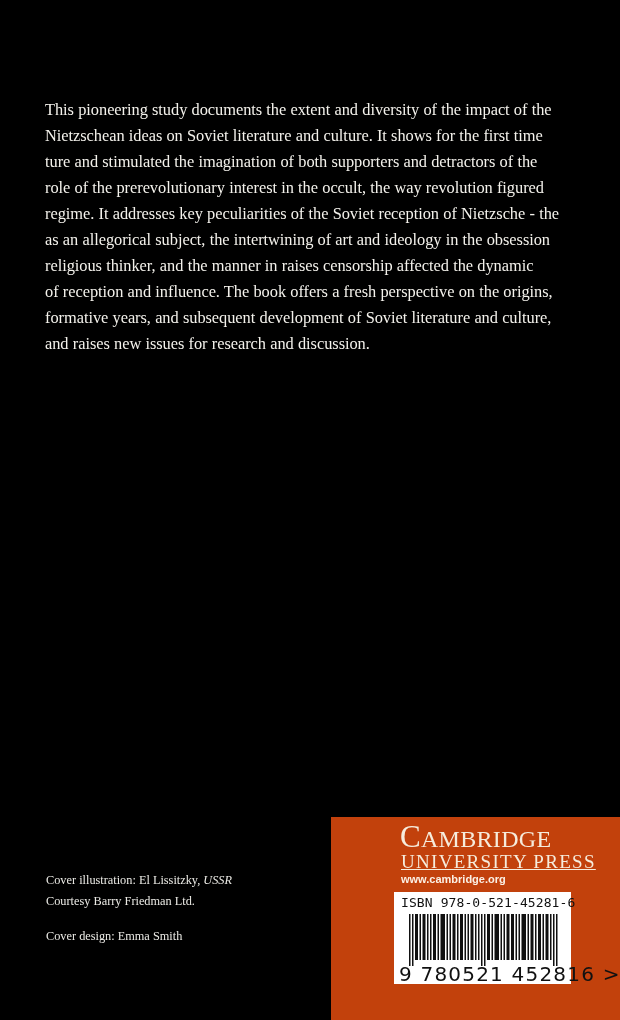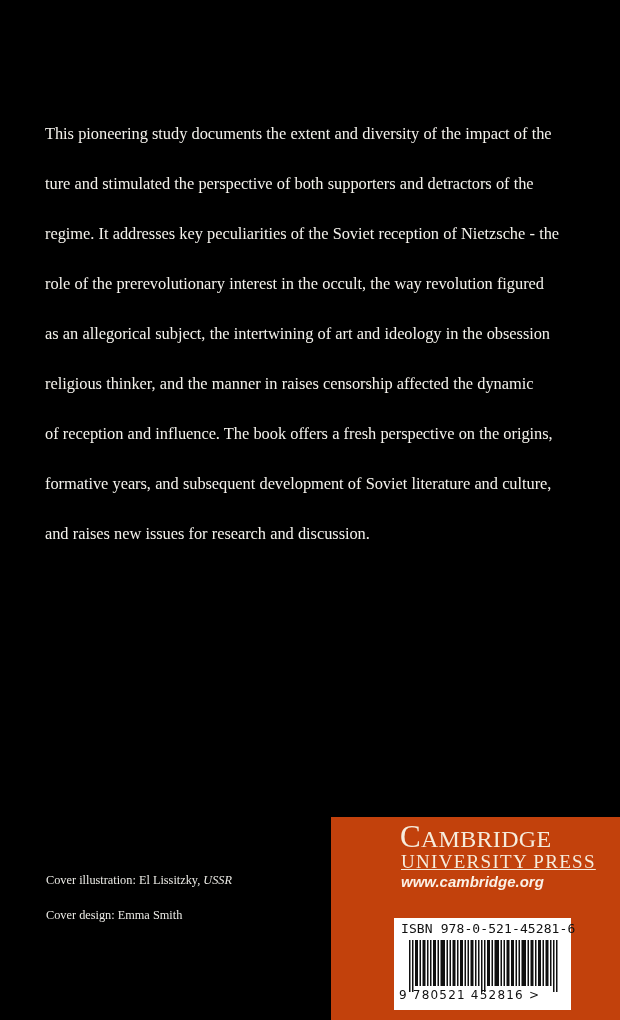--- a/index.html
+++ b/index.html
@@ -14,21 +14,21 @@
     .blurb {
       position: absolute;
       left: 45px; top: 97px;
       width: 540px;
       font-size: 16.4px;
       line-height: 26px;
       letter-spacing: -0.05px;
       word-spacing: 0.2px;
       color: #f4f2ec;
     }
-    .blurb .line { display: block; white-space: nowrap; margin-top: 24px; }
+    .blurb .line { display: block; white-space: nowrap; }
     .credits {
       position: absolute;
       left: 46px; top: 870px;
       font-size: 12.3px;
       line-height: 21px;
       color: #ecebe6;
     }
     .credits .line { display: block; white-space: nowrap; }
     .credits .gap { height: 14px; }
     .red-panel {
@@ -57,72 +57,72 @@
       letter-spacing: 1.3px;
       white-space: nowrap;
       text-decoration: underline;
     }
     .pub-url {
       position: absolute;
       left: 70px; top: 56px;
       font-family: "Liberation Sans", "DejaVu Sans", sans-serif;
       font-weight: bold;
       color: #fbf1e6;
-      font-size: 15px;
+      font-size: 11px;
       white-space: nowrap;
-      font-style: italic;
     }
     .barcode-box {
       position: absolute;
       left: 63px; top: 75px;
       width: 177px; height: 92px;
       background: #ffffff;
-      margin-top: 26px;
     }
     .isbn-text {
       position: absolute;
       left: 7px; top: 3px;
       font-family: "DejaVu Sans Mono", "Liberation Mono", monospace;
       font-size: 13px;
       color: #111;
       white-space: nowrap;
       letter-spacing: 0.1px;
     }
     .bars {
       position: absolute;
       left: 15px; top: 22px;
       width: 150px; height: 52px;
     }
     .ean-digits {
       position: absolute;
       left: 5px; top: 70px;
       font-family: "DejaVu Sans", "Liberation Sans", sans-serif;
-      font-size: 12px;
+      font-size: 20px;
       color: #111;
       white-space: nowrap;
       letter-spacing: 1.2px;
     }
   </style>
 </head>
 <body>
 
 <div class="blurb">
   <span class="line">This pioneering study documents the extent and diversity of the impact of the</span>
-  <span class="line">ture and stimulated the perspective of both supporters and detractors of the</span>
+  <span class="line">Nietzschean ideas on Soviet literature and culture. It shows for the first time</span>
+  <span class="line">ture and stimulated the imagination of both supporters and detractors of the</span>
+  <span class="line">role of the prerevolutionary interest in the occult, the way revolution figured</span>
   <span class="line">regime. It addresses key peculiarities of the Soviet reception of Nietzsche - the</span>
-  <span class="line">role of the prerevolutionary interest in the occult, the way revolution figured</span>
   <span class="line">as an allegorical subject, the intertwining of art and ideology in the obsession</span>
   <span class="line">religious thinker, and the manner in raises censorship affected the dynamic</span>
   <span class="line">of reception and influence. The book offers a fresh perspective on the origins,</span>
   <span class="line">formative years, and subsequent development of Soviet literature and culture,</span>
   <span class="line">and raises new issues for research and discussion.</span>
 </div>
 
 <div class="credits">
   <span class="line"><span>Cover illustration: El Lissitzky, </span><i>USSR</i></span>
+  <span class="line">Courtesy Barry Friedman Ltd.</span>
   <span class="line gap"></span>
   <span class="line">Cover design: Emma Smith</span>
 </div>
 
 <div class="red-panel">
   <div class="pub-name"><span class="big">C</span><span>AMBRIDGE</span></div>
   <div class="pub-sub">UNIVERSITY PRESS</div>
   <div class="pub-url">www.cambridge.org</div>
 
   <div class="barcode-box">

